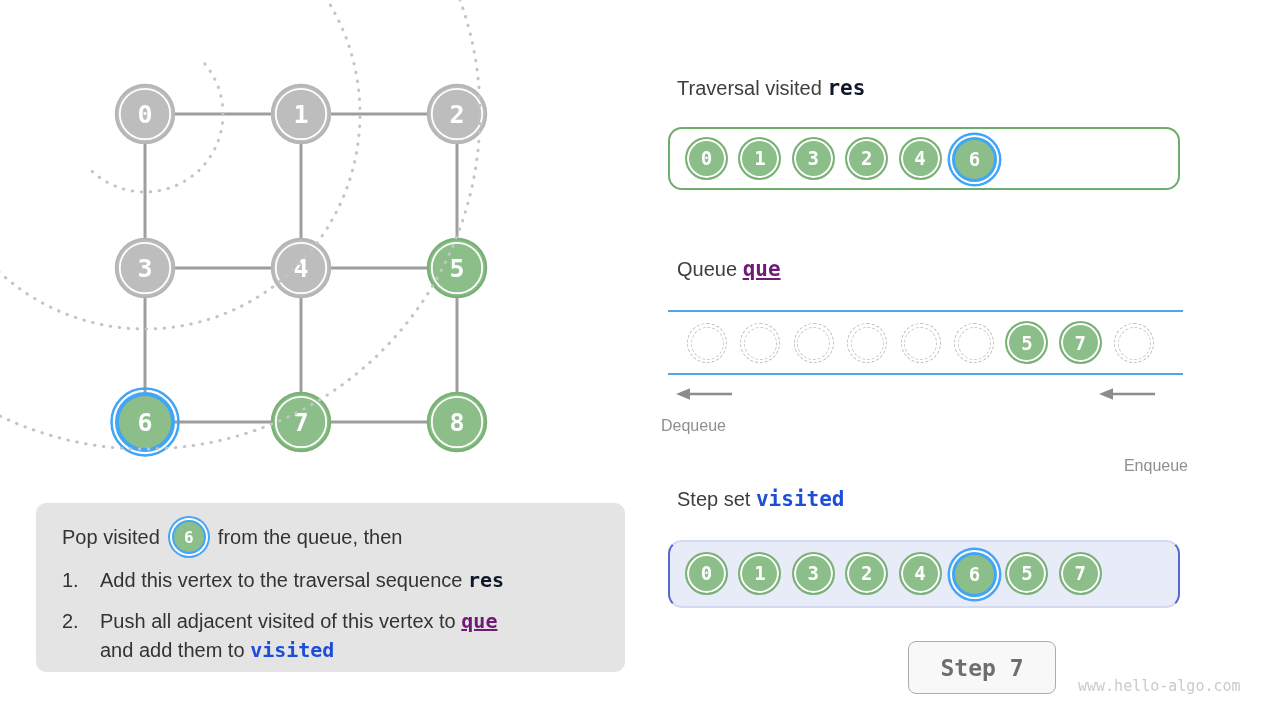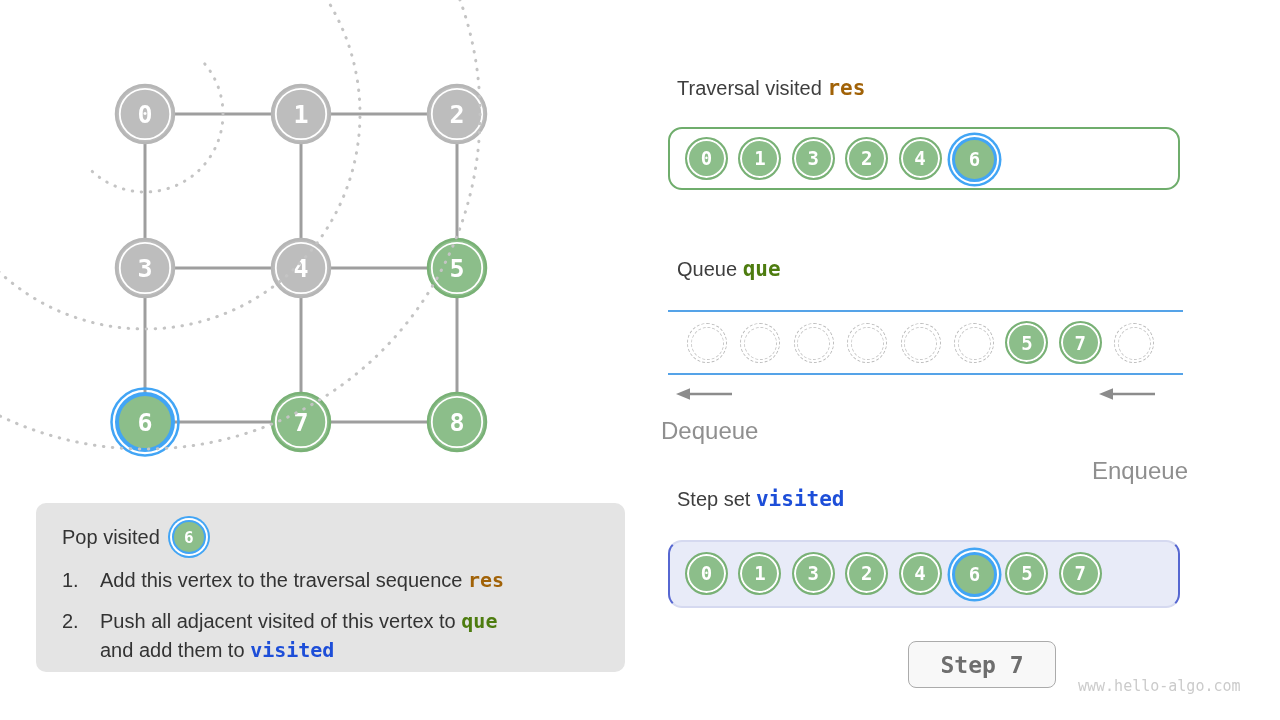--- a/index.html
+++ b/index.html
@@ -1,22 +1,22 @@
 <!DOCTYPE html>
 <html><head>
 <meta charset="utf-8">
 <style>
   html,body { margin:0; padding:0; }
   body {
     width:1280px; height:720px; position:relative; overflow:hidden;
     background:#ffffff; font-family:"Liberation Sans", sans-serif;
   }
   .code { font-family:"DejaVu Sans Mono", monospace; font-weight:bold; }
-  .c-green  { color:#a16207;margin-top:16px; }
-  .c-blue   { color:#4d7c0f; }
+  .c-green  { color:#0f172a;margin-top:16px; }
+  .c-blue   { color:#701a75;text-decoration:underline; }
   .c-indigo { color:#1d4ed8; }
 
   
   #graph-svg { position:absolute; left:0; top:0; }
 
   
   .ptitle { position:absolute; font-size:20px; color:#3E3E3E; white-space:nowrap; }
   .ptitle .code { font-size:21px; }
 
   .round-box { position:absolute; box-sizing:border-box; border-radius:14px; }
@@ -37,21 +37,21 @@
 
   
   .qline { position:absolute; left:668px; width:515px; height:2px; background:#55A3E8; }
   #queue-band { position:absolute; left:668px; top:311px; width:515px; height:64px; }
   .qslot { position:absolute; width:40px; height:40px; box-sizing:border-box;
            border:1.6px dashed #BDBDBD; border-radius:50%; }
   .qslot::before { content:""; position:absolute; inset:2.5px;
            border:1.4px dashed #C8C8C8; border-radius:50%; }
 
   .arrow-svg { position:absolute; }
-  .qlabel { position:absolute; font-size:24px; color:#8F8F8F; }
+  .qlabel { position:absolute; font-size:16px; color:#8F8F8F; }
 
   
   #explain-box {
     position:absolute; left:36px; top:503px; width:589px; height:169px;
     background:#E4E4E4; border-radius:10px; box-sizing:border-box;
     padding:17px 20px 0 26px; color:#333333; font-size:20px;
   }
   #explain-intro { display:flex; align-items:center; }
   #pop-badge {
     width:30px; height:30px; border-radius:50%; margin:0 12px; flex:none;
@@ -59,21 +59,21 @@
     box-shadow:0 0 0 2px #fff, 0 0 0 4px #42A5F5;
     display:flex; align-items:center; justify-content:center;
     font-family:"DejaVu Sans Mono", monospace; font-weight:bold; font-size:16px; color:#fff;
   }
   .step-row { display:flex; margin-top:12px; line-height:29px; }
   .step-num { width:38px; flex:none; }
   .step-text { flex:1; }
 
   
   #step-button {
-    position:absolute; left:908px; top:641px; width:148px; height:47px; box-sizing:border-box;
+    position:absolute; left:908px; top:641px; width:148px; height:53px; box-sizing:border-box;
     background:#F8F8F8; border:1.5px solid #ABABAB; border-radius:8px;
     display:flex; align-items:center; justify-content:center;
     font-family:"DejaVu Sans Mono", monospace; font-weight:bold; font-size:23px; color:#6E6E6E;
   }
   #watermark {
     position:absolute; left:1078px; top:677px;
     font-family:"DejaVu Sans Mono", monospace; font-size:15px; color:#CBCBCB;
   }
 </style>
 </head>
@@ -198,20 +198,21 @@
     <div class="chip green" style="left: 335.4px; top: 9.5px;">5</div>
     <div class="chip green" style="left: 388.8px; top: 9.5px;">7</div>
   </div>
 
 <div id="explain-box">
   <div id="explain-intro">
     <span>Pop visited</span>
     <span id="pop-badge">
       <span>6</span>
     </span>
+    <span>from the queue, then</span>
   </div>
   <div class="step-row">
     <span class="step-num">1.</span>
     <span class="step-text">
       <span>Add this vertex to the traversal sequence</span>
       <span class="code c-green">res</span>
     </span>
   </div>
   <div class="step-row">
     <span class="step-num">2.</span>

